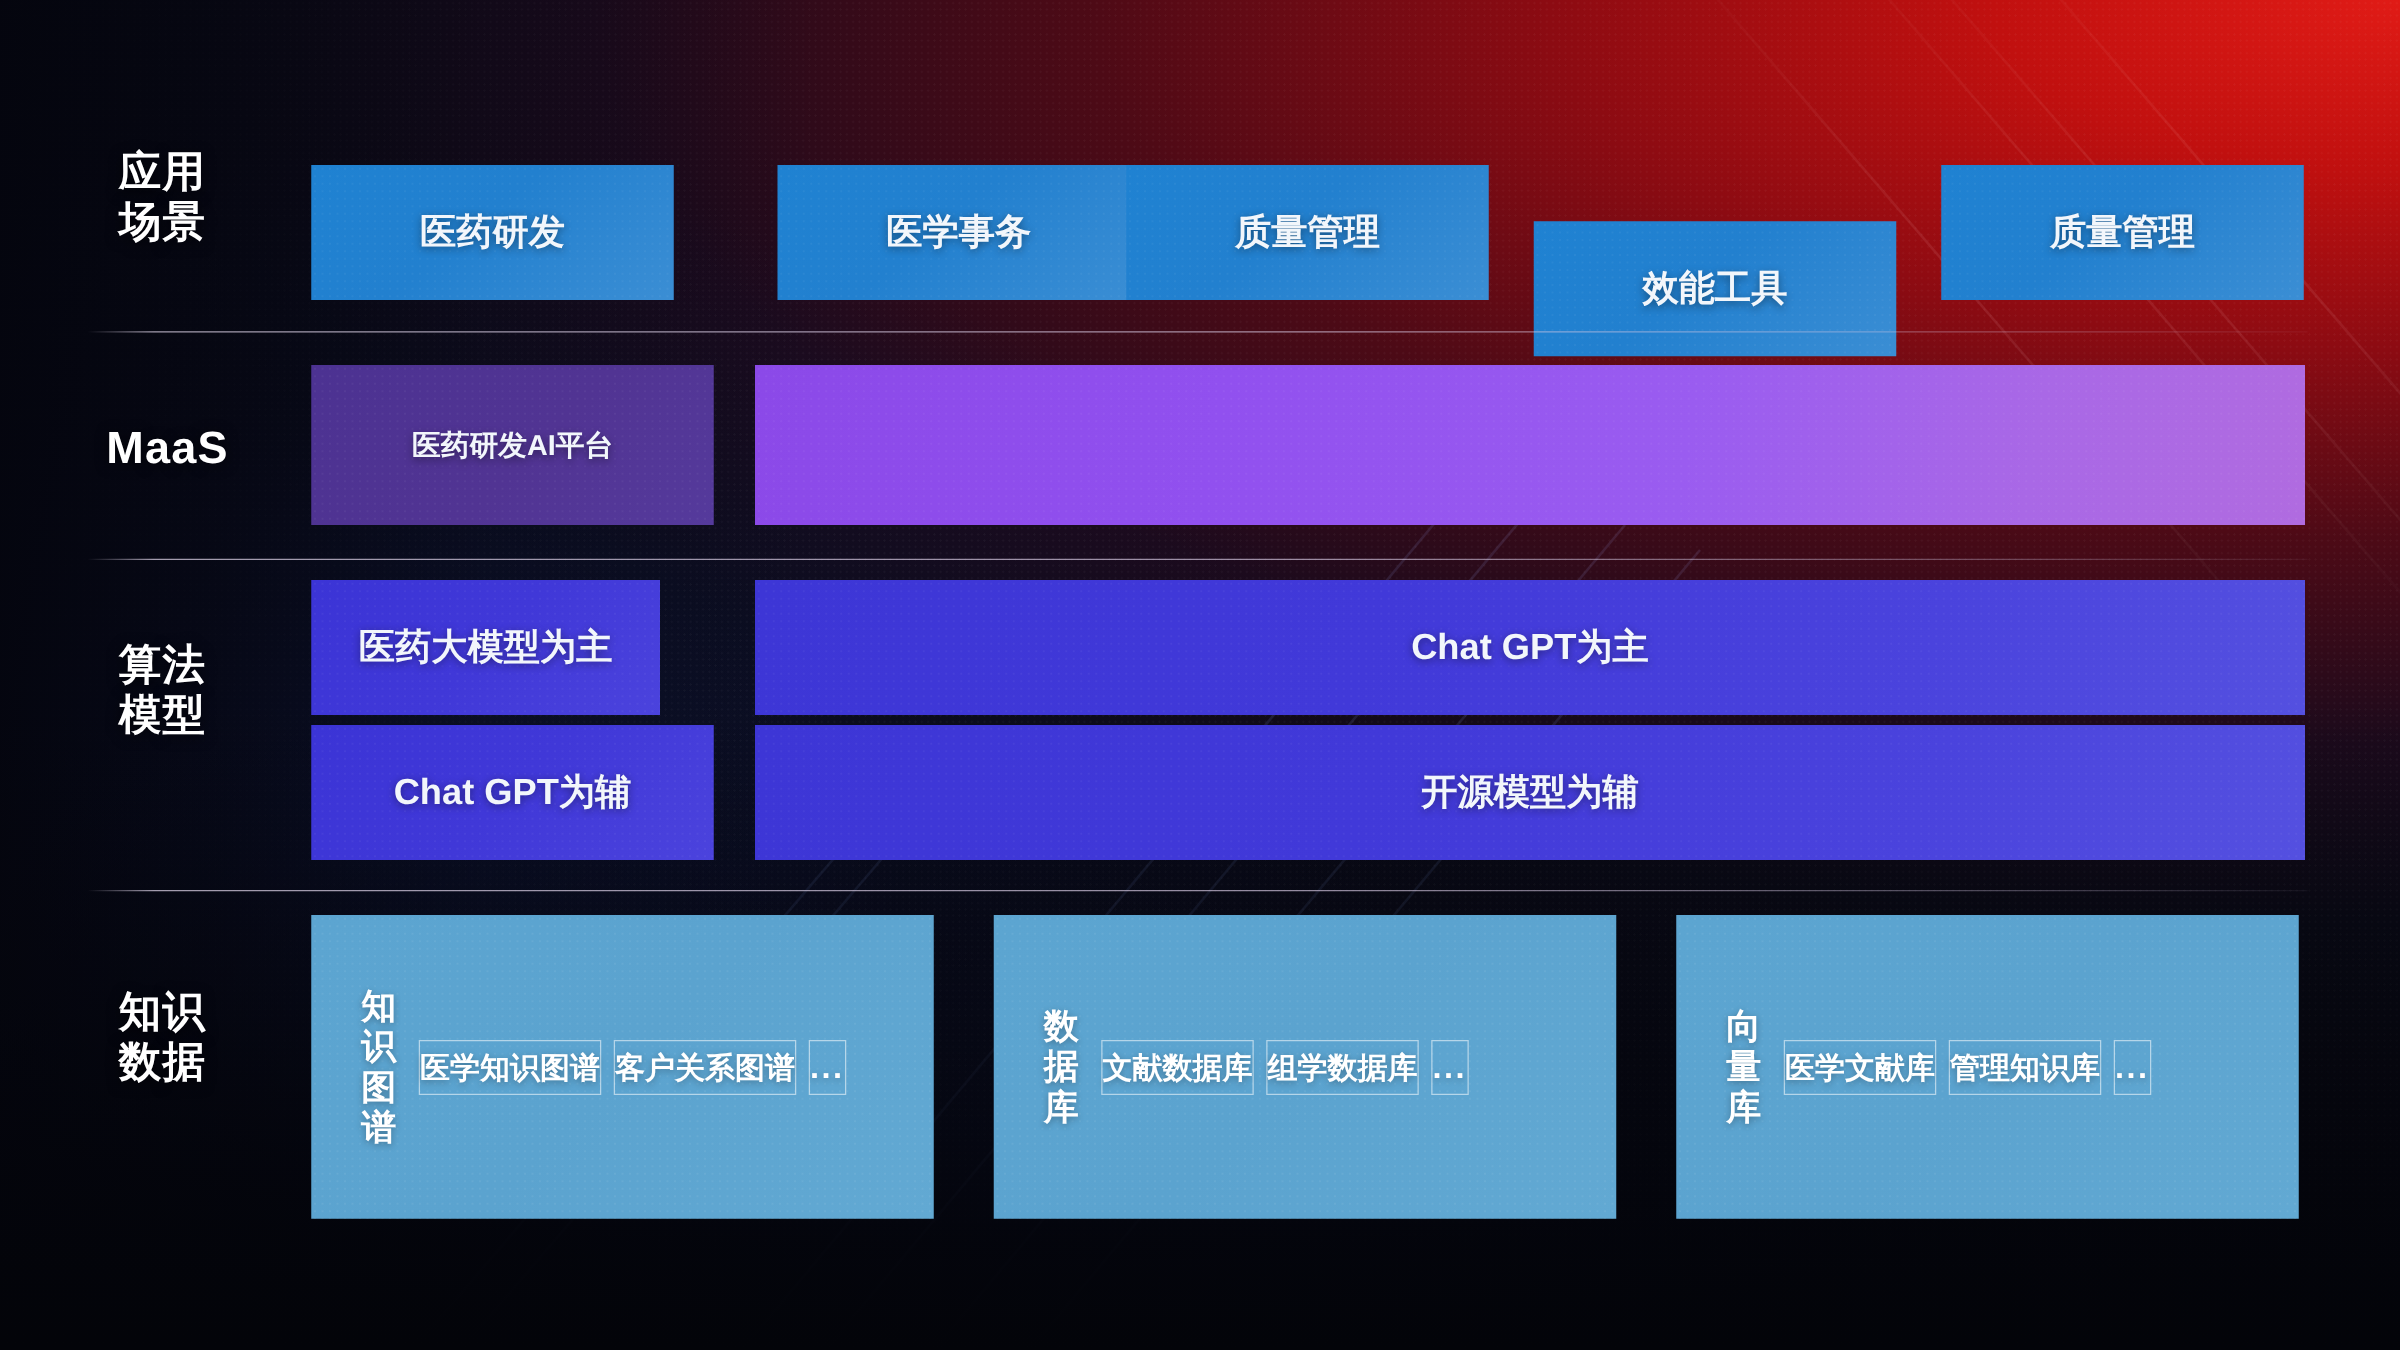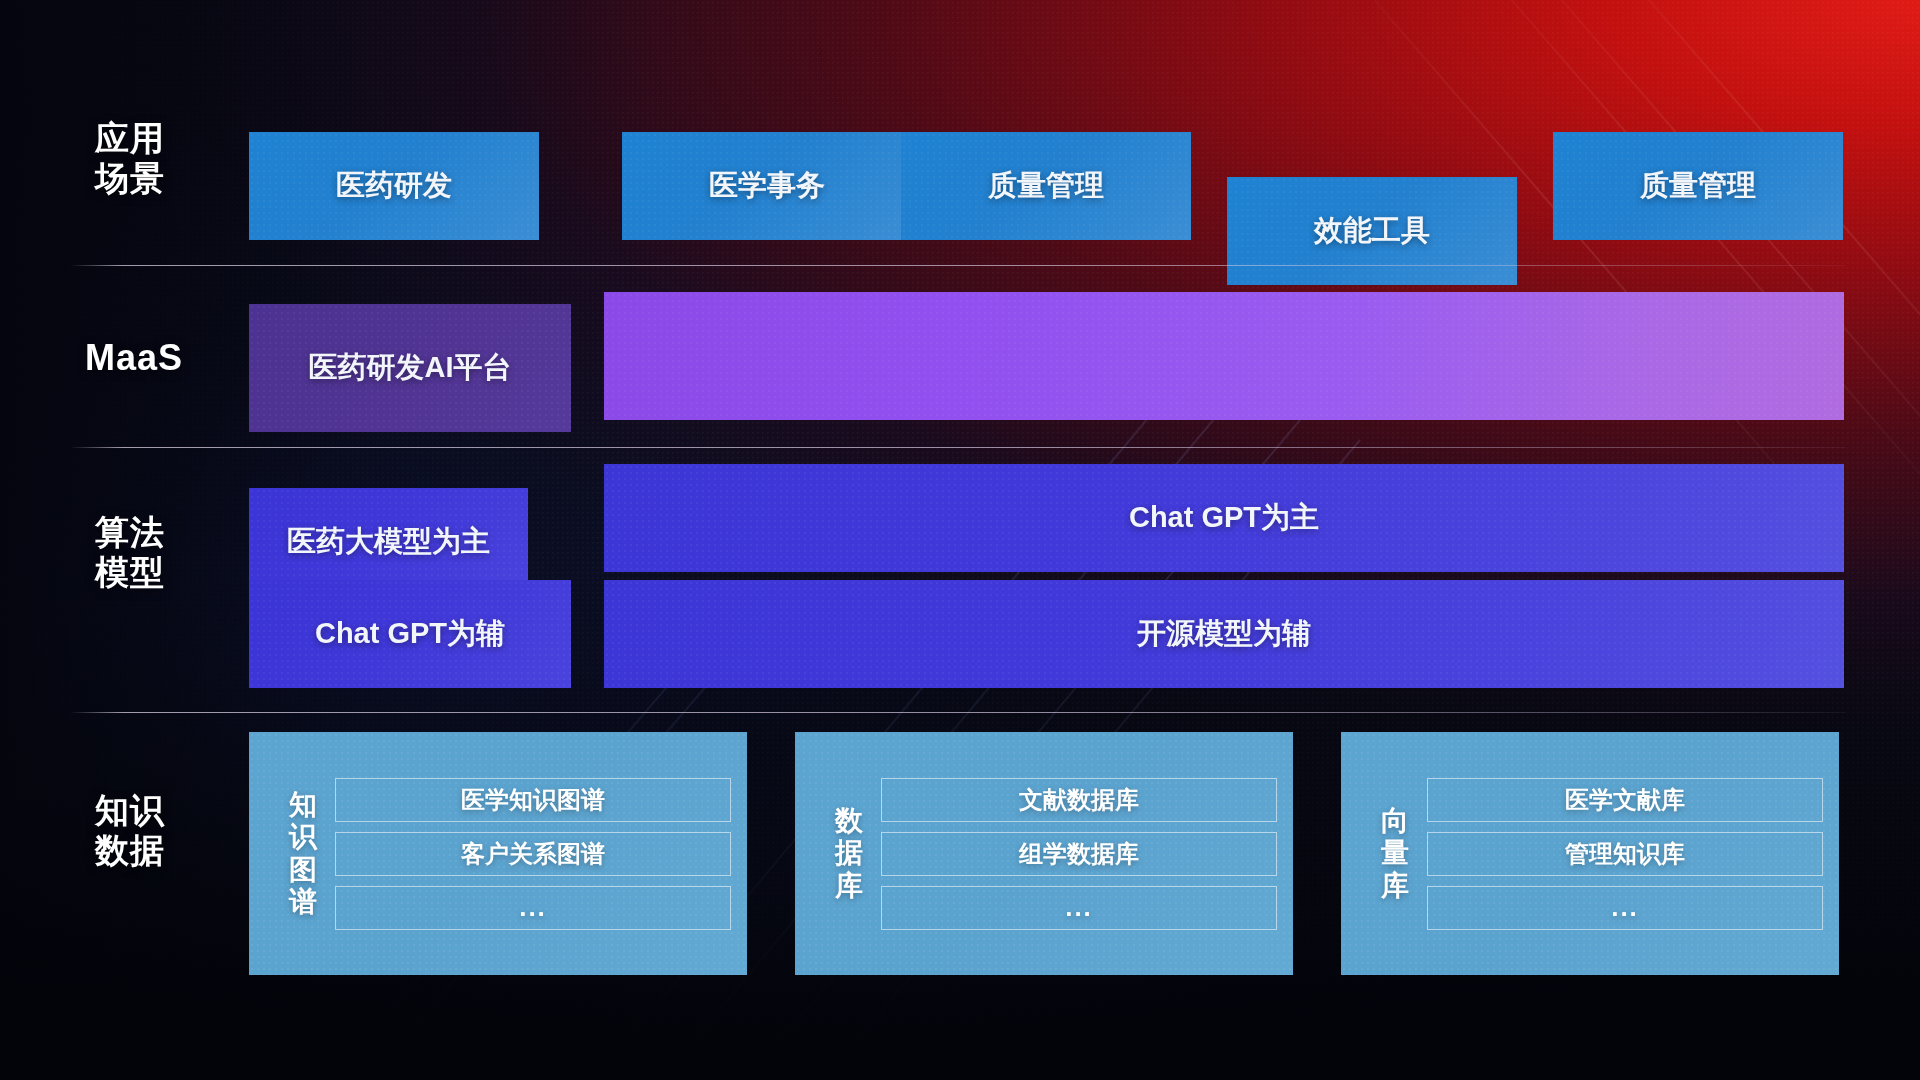--- a/index.html
+++ b/index.html
@@ -80,22 +80,21 @@
     pointer-events: none;
   }
   .box span { position: relative; z-index: 2; }
 
   .app-box {
     background: linear-gradient(140deg, #1f82d2 0%, #2280cf 45%, #3b8ed4 100%);
     font-size: 29px;
   }
   .maas-left {
     background: linear-gradient(135deg, #4c3292 0%, #513493 55%, #553a9c 100%);
-    font-size: 29px;
-    margin-top: 12px;
+    font-size: 23px;
   }
   .maas-right {
     background: linear-gradient(100deg, #8b49e8 0%, #9150ef 30%, #9a5cf0 60%, #a968e6 82%, #b06be0 100%);
     font-size: 29px;
   }
   .algo-box {
     background: linear-gradient(135deg, #3b34d6 0%, #4038d8 50%, #4b43dd 100%);
     font-size: 29px;
   }
   .algo-box-wide {
@@ -129,21 +128,21 @@
     text-align: center;
     flex: 0 0 auto;
     margin: 0 10px 0 22px;
     text-shadow: 0 2px 6px rgba(0,0,0,0.30);
   }
   .kitems {
     position: relative;
     z-index: 2;
     flex: 1 1 auto;
     display: flex;
-    flex-direction: column;
+    flex-direction: row;
     gap: 10px;
   }
   .kitem {
     border: 1px solid rgba(255,255,255,0.55);
     height: 44px;
     display: flex;
     align-items: center;
     justify-content: center;
     color: #ffffff;
     font-weight: 700;
@@ -234,21 +233,21 @@
     <div class="dots-in"></div>
   </div>
 
   <div class="divider" style="left:70px; top:447px; width:1776px;"></div>
 
   <div class="row-label" style="left:70px; top:512px; width:120px; font-size:34px;">
     <div>算法</div>
     <div>模型</div>
   </div>
 
-  <div class="box algo-box" style="left:249px; top:488px; width:279px; height:108px;">
+  <div class="box algo-box" style="left:249px; top:464px; width:279px; height:108px;">
     <div class="dots-in"></div>
     <span>医药大模型为主</span>
   </div>
   <div class="box algo-box-wide" style="left:604px; top:464px; width:1240px; height:108px;">
     <div class="dots-in"></div>
     <span>Chat GPT为主</span>
   </div>
   <div class="box algo-box-wide" style="left:604px; top:580px; width:1240px; height:108px;">
     <div class="dots-in"></div>
     <span>开源模型为辅</span>

